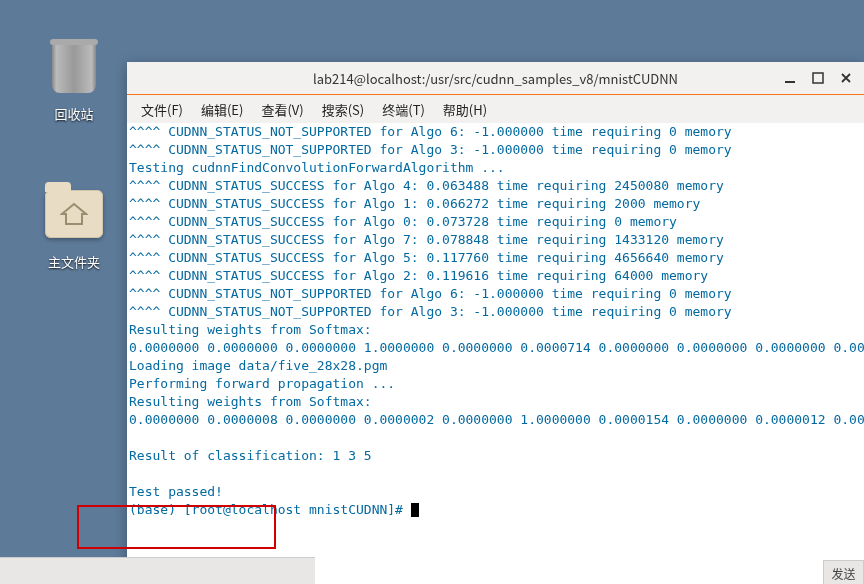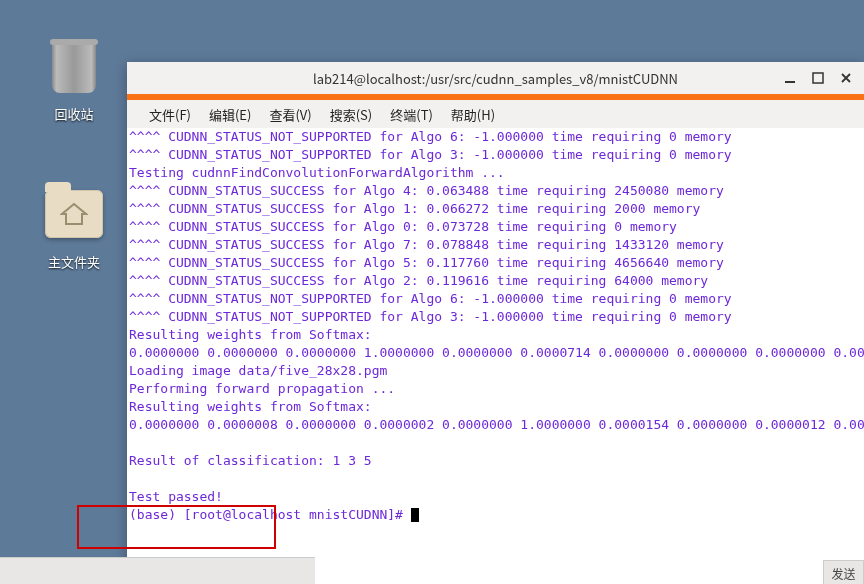--- a/index.html
+++ b/index.html
@@ -6,26 +6,26 @@
   body { background:#5d7a99; }
   .desktop-icon { position:absolute; width:100px; text-align:center; color:#ffffff; font-size:13px; text-shadow:0 1px 2px rgba(0,0,0,.9); }
   .desktop-icon .icon-box { width:64px; height:64px; margin:0 auto 6px auto; display:flex; align-items:center; justify-content:center; }
   .trash-can { width:44px; height:54px; background:linear-gradient(90deg,#888,#bbb 10%,#999 50%,#bbb 90%,#888); border-radius:6px 6px 8px 8px; position:relative; }
   .trash-can::before { content:""; position:absolute; top:0; left:-2px; right:-2px; height:6px; background:#aaa; border-radius:3px; }
   .folder { width:58px; height:48px; background:#e8dcc4; border-radius:6px; position:relative; box-shadow:inset 0 0 0 1px #d0c4aa, 0 2px 4px rgba(0,0,0,.3); }
   .folder::before { content:""; position:absolute; top:-8px; left:0; width:26px; height:10px; background:#e8dcc4; border-radius:4px 4px 0 0; }
   .folder .home-svg { position:absolute; top:12px; left:15px; }
 
   .window { position:absolute; left:127px; top:62px; width:737px; height:522px; background:#f2f1f0; box-shadow:0 3px 12px rgba(0,0,0,.3); display:flex; flex-direction:column; }
-  .titlebar { height:32px; display:flex; align-items:center; justify-content:center; position:relative; font-size:13px; color:#333; border-bottom:6px solid #f97316; }
+  .titlebar { height:32px; display:flex; align-items:center; justify-content:center; position:relative; font-size:13px; color:#333; border-bottom:1px solid #f97316; }
   .window-controls { position:absolute; right:4px; top:0; height:32px; display:flex; align-items:center; }
   .window-controls .ctrl { width:28px; height:28px; display:flex; align-items:center; justify-content:center; font-size:14px; color:#333; cursor:pointer; }
-  .menubar { height:28px; display:flex; align-items:center; padding:0 14px; font-size:13px; color:#222; gap:2px; }
+  .menubar { height:28px; display:flex; align-items:center; padding:0 6px; font-size:13px; color:#222; gap:2px; }
   .menubar .menu-item { padding:2px 8px; cursor:pointer; }
-  .terminal { flex:1; background:#fff; color:#6d28d9; font-family:"DejaVu Sans Mono","Liberation Mono",monospace; font-size:13px; line-height:18px; white-space:pre; overflow:hidden; padding:0 0 4px 0; position:relative; }
+  .terminal { flex:1; background:#fff; color:#0369a1; font-family:"DejaVu Sans Mono","Liberation Mono",monospace; font-size:13px; line-height:18px; white-space:pre; overflow:hidden; padding:0 0 4px 0; position:relative; }
   .terminal .line { padding:0 2px; }
   .terminal .cursor { display:inline-block; width:8px; height:14px; background:#000; vertical-align:text-bottom; }
 
   .red-box { position:absolute; border:2px solid #d10000; pointer-events:none; }
   .taskbar-frag { position:absolute; left:0; top:557px; width:315px; height:27px; background:#e9e7e5; border-top:1px solid #ccc; }
   .taskbar-menu { position:absolute; right:0; top:560px; width:39px; height:24px; background:#e9e7e5; border:1px solid #ccc; font-size:12px; color:#444; display:flex; align-items:center; justify-content:center; }
 </style>
 </head>
 <body>
 

